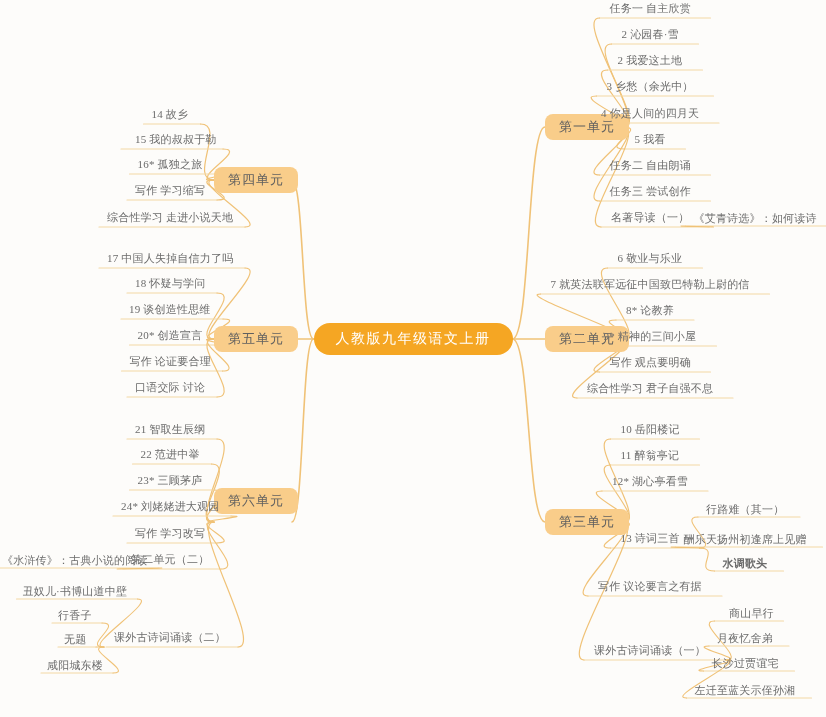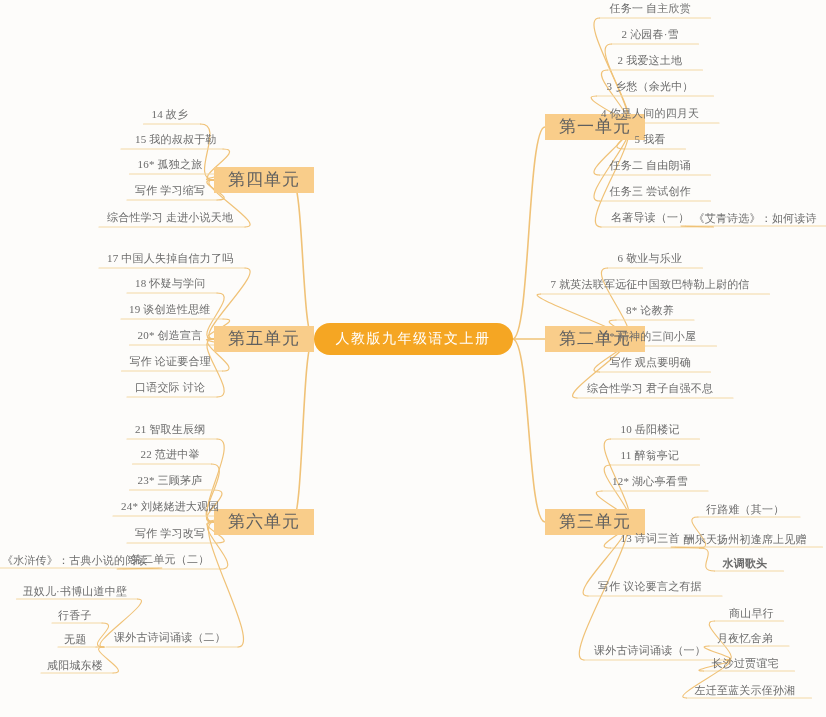--- a/index.html
+++ b/index.html
@@ -46,24 +46,24 @@
     color: #ffffff;
     font-size: 14px;
     letter-spacing: 1.5px;
     padding: 9px 22px;
     border-radius: 17px;
     box-shadow: 0 0 0 0 rgba(0,0,0,0);
   }
   .node.unit {
     background: #f9cd8a;
     color: #5f5f5f;
-    font-size: 17px;
+    font-size: 13px;
     letter-spacing: 1px;
     padding: 6px 14px;
-    border-radius: 0;
+    border-radius: 8px;
   }
   .node.sub {
     color: #6b6b6b;
     font-size: 11px;
   }
 </style>
 </head>
 <body>
 
 <div id="mindmap-root">
@@ -219,21 +219,21 @@
       <div class="node leaf" style="left: 135.5px; top: 157px;">16* 孤独之旅</div>
       <div class="node leaf" style="left: 133px; top: 183px;">写作 学习缩写</div>
       <div class="node leaf" style="left: 105px; top: 210px; text-align: right;">综合性学习 走进小说天地</div>
       <div class="node unit" style="left: 214px; top: 326px;">第五单元</div>
       <div class="node leaf" style="left: 105px; top: 251px;">17 中国人失掉自信力了吗</div>
       <div class="node leaf" style="left: 133px; top: 276px;">18 怀疑与学问</div>
       <div class="node leaf" style="left: 127px; top: 302px;">19 谈创造性思维</div>
       <div class="node leaf" style="left: 135.5px; top: 328px;">20* 创造宣言</div>
       <div class="node leaf" style="left: 127.5px; top: 354px;">写作 论证要合理</div>
       <div class="node leaf" style="left: 133px; top: 380px;">口语交际 讨论</div>
-      <div class="node unit" style="left: 214px; top: 509px;">第六单元</div>
+      <div class="node unit" style="left: 214px; top: 488px;">第六单元</div>
       <div class="node leaf" style="left: 133px; top: 422px;">21 智取生辰纲</div>
       <div class="node leaf" style="left: 138.5px; top: 447px;">22 范进中举</div>
       <div class="node leaf" style="left: 135.5px; top: 473px;">23* 三顾茅庐</div>
       <div class="node leaf" style="left: 119px; top: 499px;">24* 刘姥姥进大观园</div>
       <div class="node leaf" style="left: 133px; top: 526px;">写作 学习改写</div>
       <div class="node leaf" style="left: 129px; top: 552px;">第二单元（二）</div>
       <div class="node sub" style="left: 2px; top: 553px;">《水浒传》：古典小说的阅读</div>
       <div class="node leaf" style="left: 112px; top: 630px;">课外古诗词诵读（二）</div>
       <div class="node sub" style="left: 22.5px; top: 584px;">丑奴儿·书博山道中壁</div>
       <div class="node sub" style="left: 58px; top: 608px;">行香子</div>

